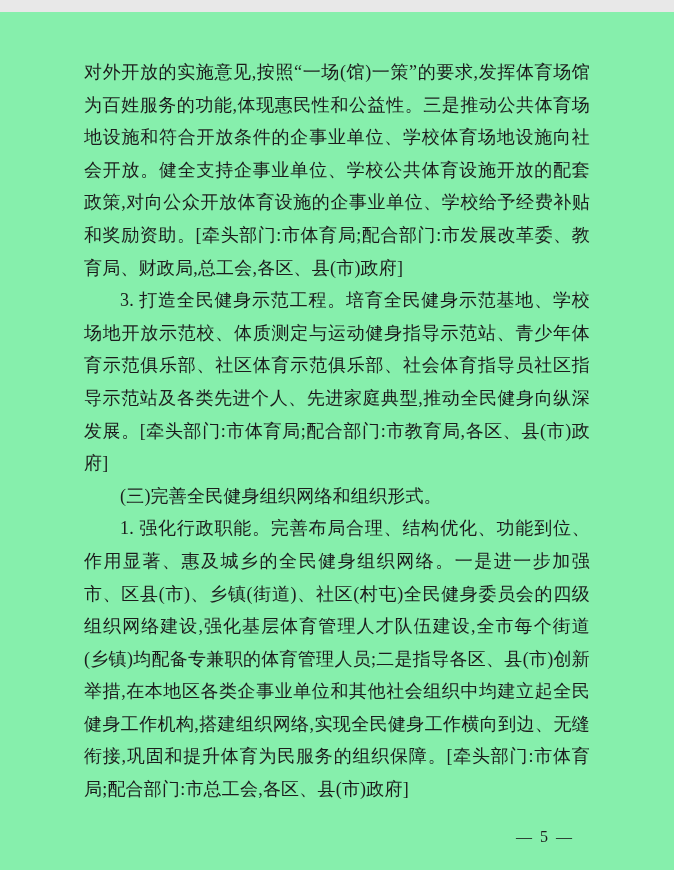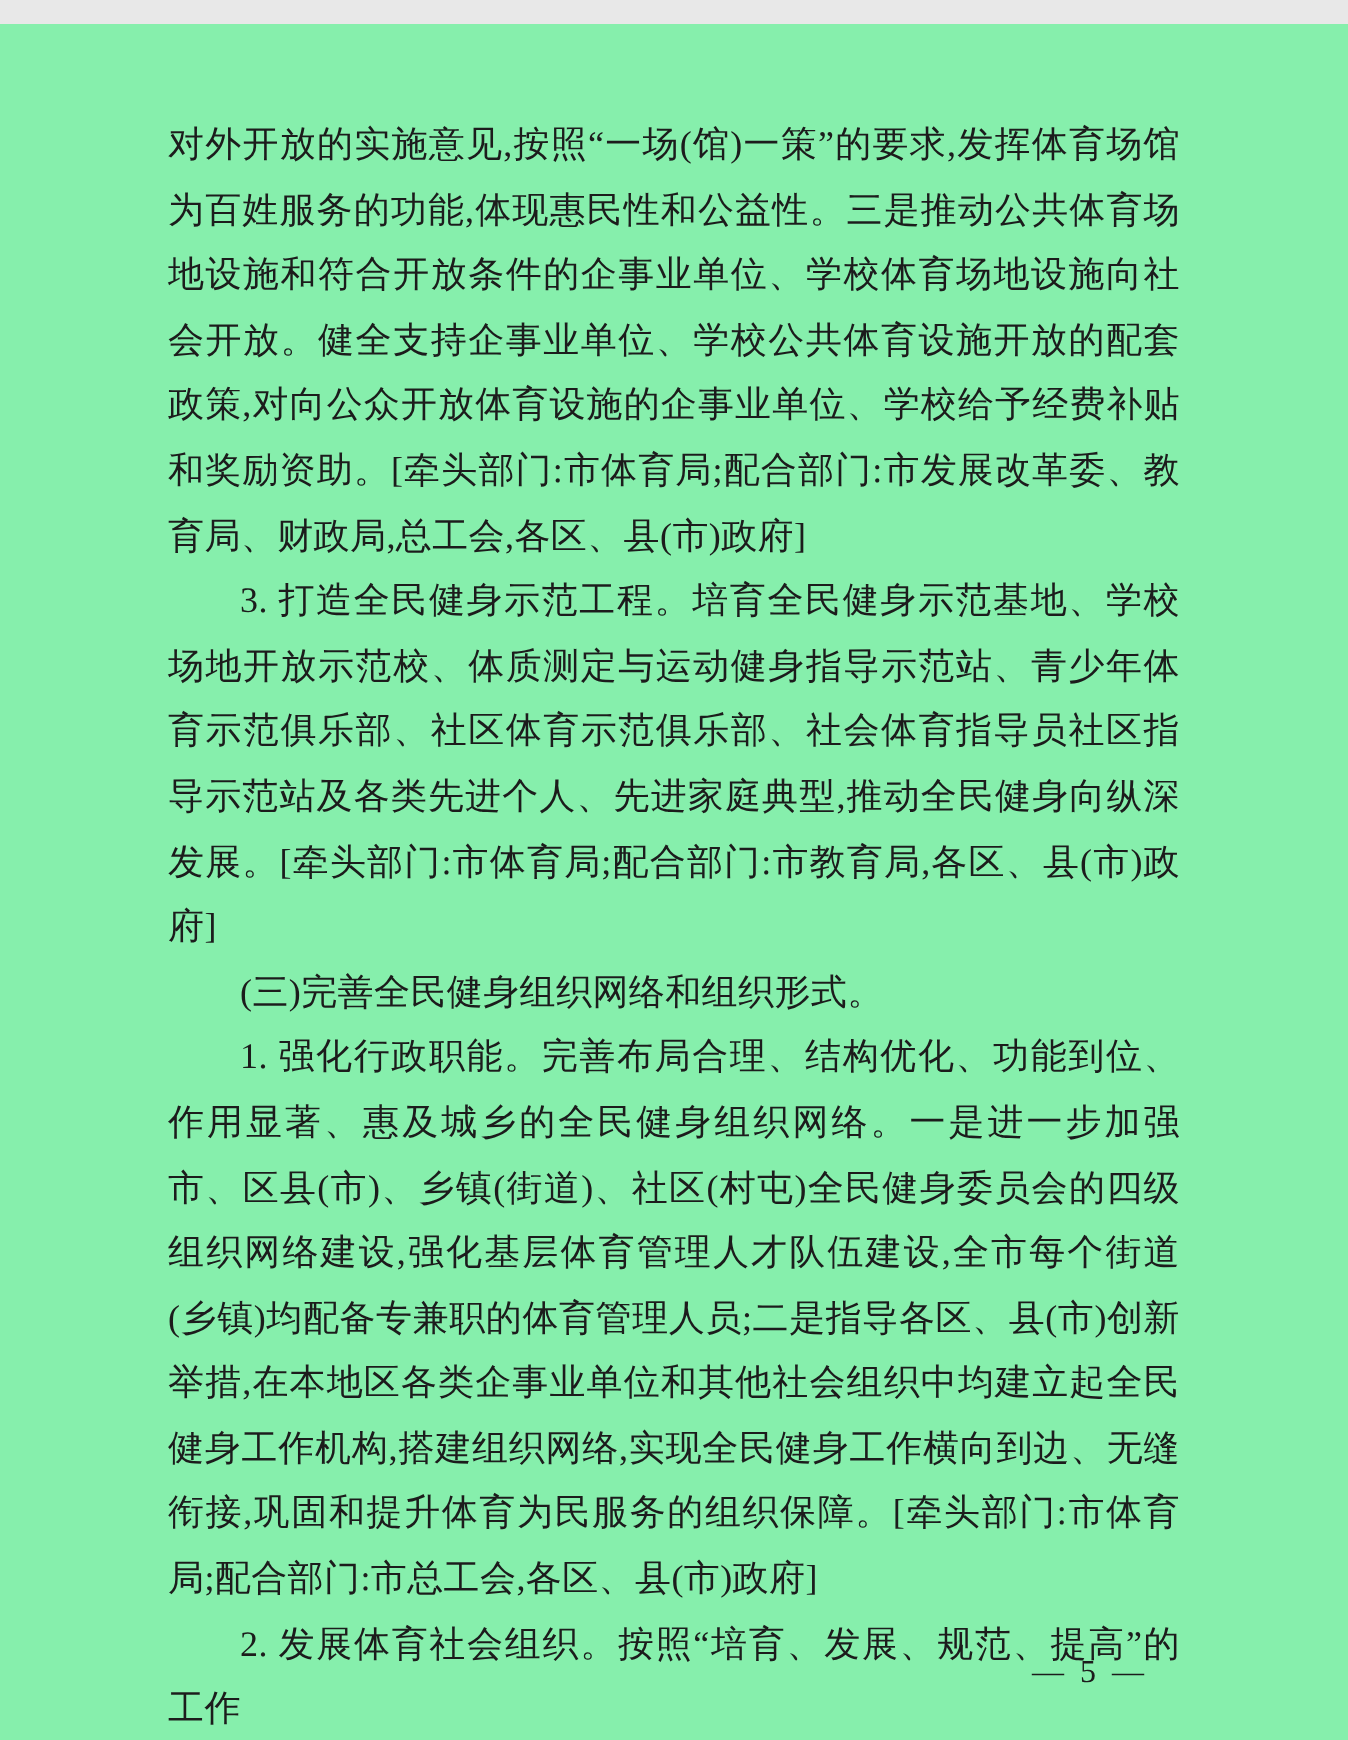--- a/index.html
+++ b/index.html
@@ -46,16 +46,15 @@
 </style>
 </head>
 <body>
 
 <div class="page">
   <div class="content">
     <p class="para">对外开放的实施意见,按照“一场(馆)一策”的要求,发挥体育场馆为百姓服务的功能,体现惠民性和公益性。三是推动公共体育场地设施和符合开放条件的企事业单位、学校体育场地设施向社会开放。健全支持企事业单位、学校公共体育设施开放的配套政策,对向公众开放体育设施的企事业单位、学校给予经费补贴和奖励资助。[牵头部门:市体育局;配合部门:市发展改革委、教育局、财政局,总工会,各区、县(市)政府]</p>
     <p class="para indent">3. 打造全民健身示范工程。培育全民健身示范基地、学校场地开放示范校、体质测定与运动健身指导示范站、青少年体育示范俱乐部、社区体育示范俱乐部、社会体育指导员社区指导示范站及各类先进个人、先进家庭典型,推动全民健身向纵深发展。[牵头部门:市体育局;配合部门:市教育局,各区、县(市)政府]</p>
     <p class="para indent heading">(三)完善全民健身组织网络和组织形式。</p>
     <p class="para indent">1. 强化行政职能。完善布局合理、结构优化、功能到位、作用显著、惠及城乡的全民健身组织网络。一是进一步加强市、区县(市)、乡镇(街道)、社区(村屯)全民健身委员会的四级组织网络建设,强化基层体育管理人才队伍建设,全市每个街道(乡镇)均配备专兼职的体育管理人员;二是指导各区、县(市)创新举措,在本地区各类企事业单位和其他社会组织中均建立起全民健身工作机构,搭建组织网络,实现全民健身工作横向到边、无缝衔接,巩固和提升体育为民服务的组织保障。[牵头部门:市体育局;配合部门:市总工会,各区、县(市)政府]</p>
-    <p class="para indent">2. 发展体育社会组织。按照“培育、发展、规范、提高”的工作</p>
   </div>
   <div class="page-footer">— 5 —</div>
 </div>
 
 </body></html>

